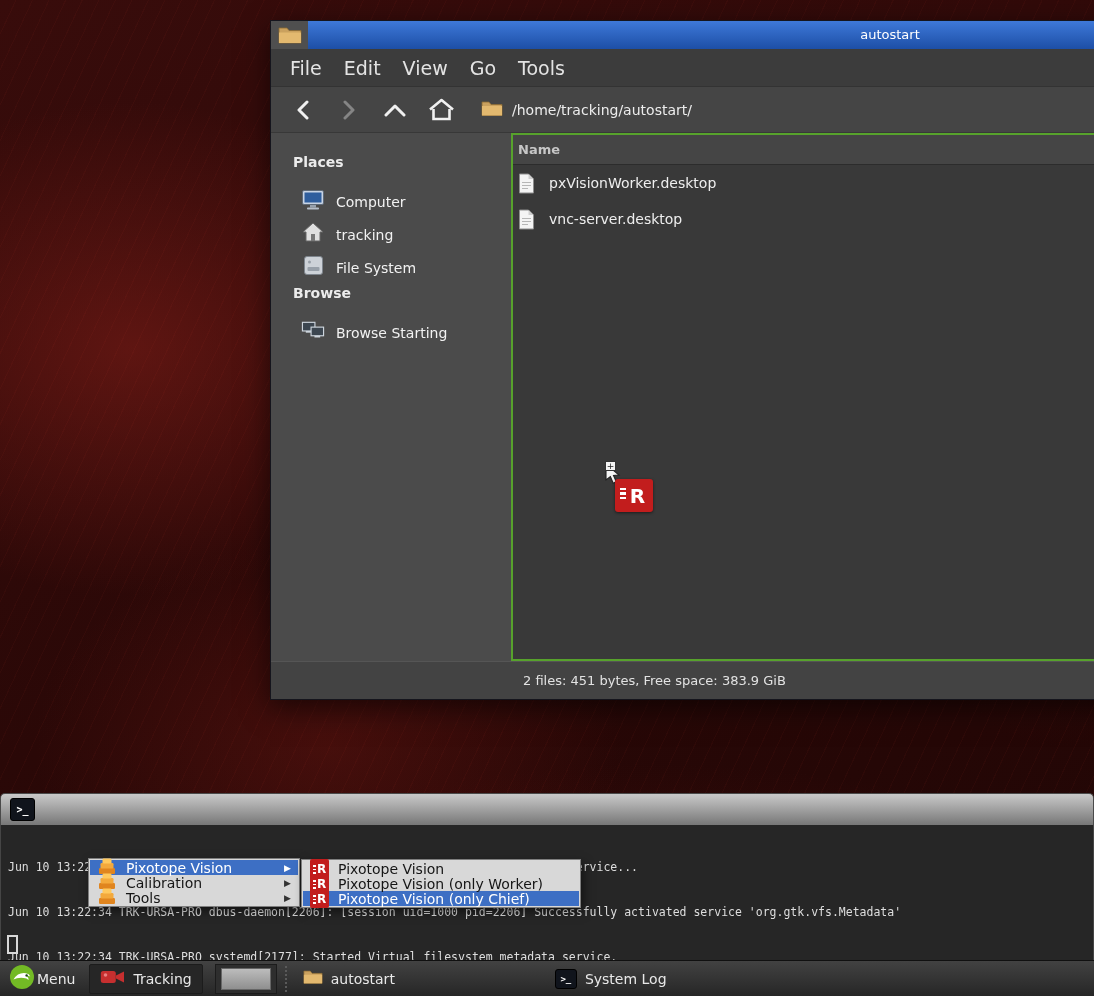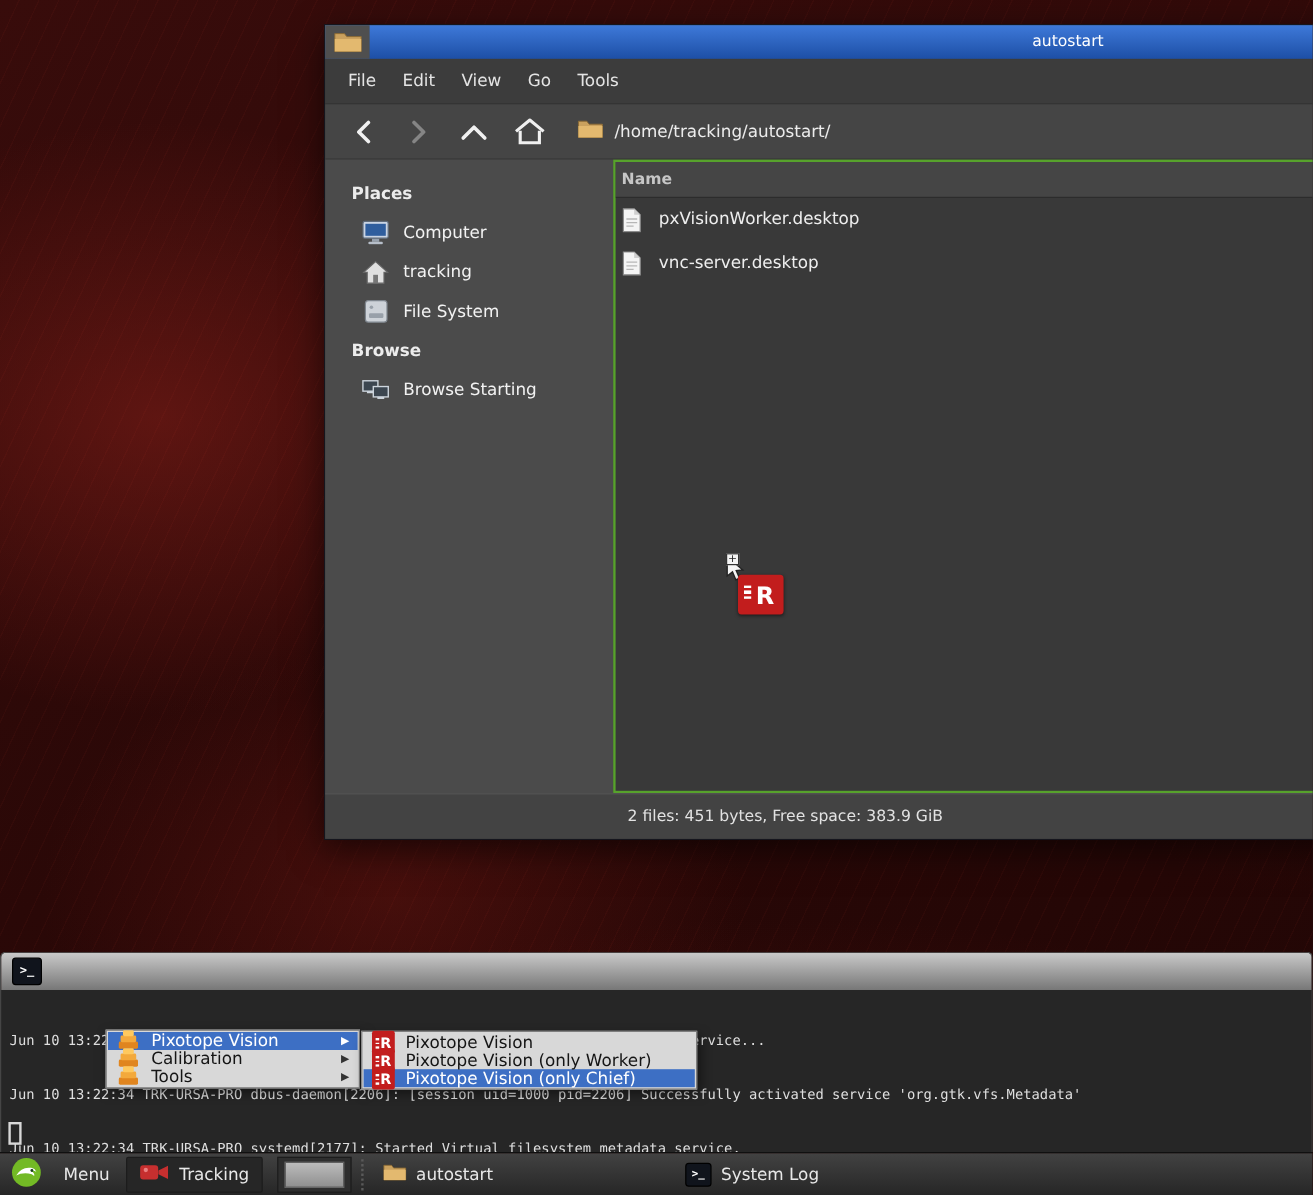--- a/index.html
+++ b/index.html
@@ -22,31 +22,31 @@
   
   .fm{ position:absolute; left:270px; top:20px; width:1240px; height:680px;
        background:#3d3d3d; border:1px solid #15151d; box-shadow:0 8px 26px rgba(0,0,0,.55); z-index:2;}
   .fm-titlebar{ position:relative; height:28px; background:linear-gradient(#3e79d9,#1d4fa6); }
   .fm-titleicon{ position:absolute; left:0; top:0; width:37px; height:28px; background:#4f4f4f;
        display:flex; align-items:center; justify-content:center; }
   .fm-title{ position:absolute; left:0; top:0; width:100%; height:28px; line-height:28px;
        text-align:center; color:#fff; font-size:13px; }
   .fm-menubar{ height:38px; background:#3c3c3c; border-bottom:1px solid #333;
        display:flex; align-items:center; padding-left:8px; }
-  .mitem{ padding:6px 11px; font-size:14px; color:#e4e4e4; }
+  .mitem{ padding:6px 11px; font-size:19px; color:#e4e4e4; }
   .fm-toolbar{ height:46px; background:#454545; border-bottom:1px solid #383838;
        display:flex; align-items:center; padding-left:12px; }
   .navbtn{ width:40px; height:36px; display:flex; align-items:center; justify-content:center;
        margin-right:6px; border-radius:3px; }
   .pathbar{ display:flex; align-items:center; gap:9px; margin-left:14px; color:#ececec; font-size:14px; }
 
   .fm-body{ position:absolute; top:112px; left:0; right:0; bottom:38px; display:flex; }
   .fm-sidebar{ width:240px; flex:0 0 auto; background:#4b4b4b; padding-top:12px; }
   .sec{ padding:9px 0 7px 22px; font-weight:bold; font-size:14px; color:#ececec; }
-  .srow{ height:33px; display:flex; align-items:center; gap:11px; padding-left:30px;
+  .srow{ height:33px; display:flex; align-items:flex-end; gap:11px; padding-left:30px;
        font-size:14px; color:#f2f2f2; }
   .sic{ width:24px; height:22px; display:flex; align-items:center; justify-content:center; flex:0 0 auto; }
 
   .fm-files{ flex:1; position:relative; background:#393939; border:2px solid #57a22c; overflow:hidden; }
   .fhdr{ height:30px; background:#454545; border-bottom:1px solid #2c2c2c; display:flex;
        align-items:center; padding-left:5px; font-size:13px; font-weight:bold; color:#c6c6c6; }
   .frow{ height:36px; display:flex; align-items:center; gap:11px; padding-left:5px;
        font-size:14px; color:#eeeeee; }
   .fic{ width:20px; display:flex; align-items:center; flex:0 0 auto; }
 
@@ -93,21 +93,21 @@
        display:inline-flex; align-items:center; justify-content:center; color:#fff; font-weight:bold;
        font-size:12px; }
   .pv-icon .pvR{ margin-left:4px; }
   .pv-icon .pv-bars{ left:2.5px; top:6px; }
   .pv-icon .pv-bars i{ width:3px; height:1.6px; gap:1px; }
 
   
   .taskbar{ position:absolute; left:0; top:960px; width:1094px; height:36px;
        background:linear-gradient(#424242,#262626); border-top:1px solid #101010;
        display:flex; align-items:center; color:#e8e8e8; font-size:14px; z-index:10; }
-  .tb-menu{ display:flex; align-items:center; gap:18px; padding:14px 9px; height:36px; }
+  .tb-menu{ display:flex; align-items:center; gap:2px; padding:14px 9px; height:36px; }
   .tb-btn{ display:flex; align-items:center; gap:8px; height:30px; padding:0 10px;
        border:1px solid #1c1c1c; background:linear-gradient(#3a3a3a,#2a2a2a); border-radius:2px;
        margin-left:5px; white-space:nowrap; }
   .tb-btn.pressed{ background:#262626; }
   .tb-thumb{ width:62px; height:30px; margin-left:12px; border:1px solid #1c1c1c; background:#2e2e2e;
        display:flex; align-items:center; justify-content:center; }
   .thumb-inner{ width:50px; height:22px; background:linear-gradient(#bcbcbc,#8f8f8f); border:1px solid #666; }
   .tb-sep{ width:2px; height:26px; margin-left:8px; border-left:2px dotted #5a5a5a; }
   .tb-btn.syslog{ margin-left:138px; border-color:transparent; background:transparent; }
   .tb-btn.autostart{ border-color:transparent; background:transparent; }

